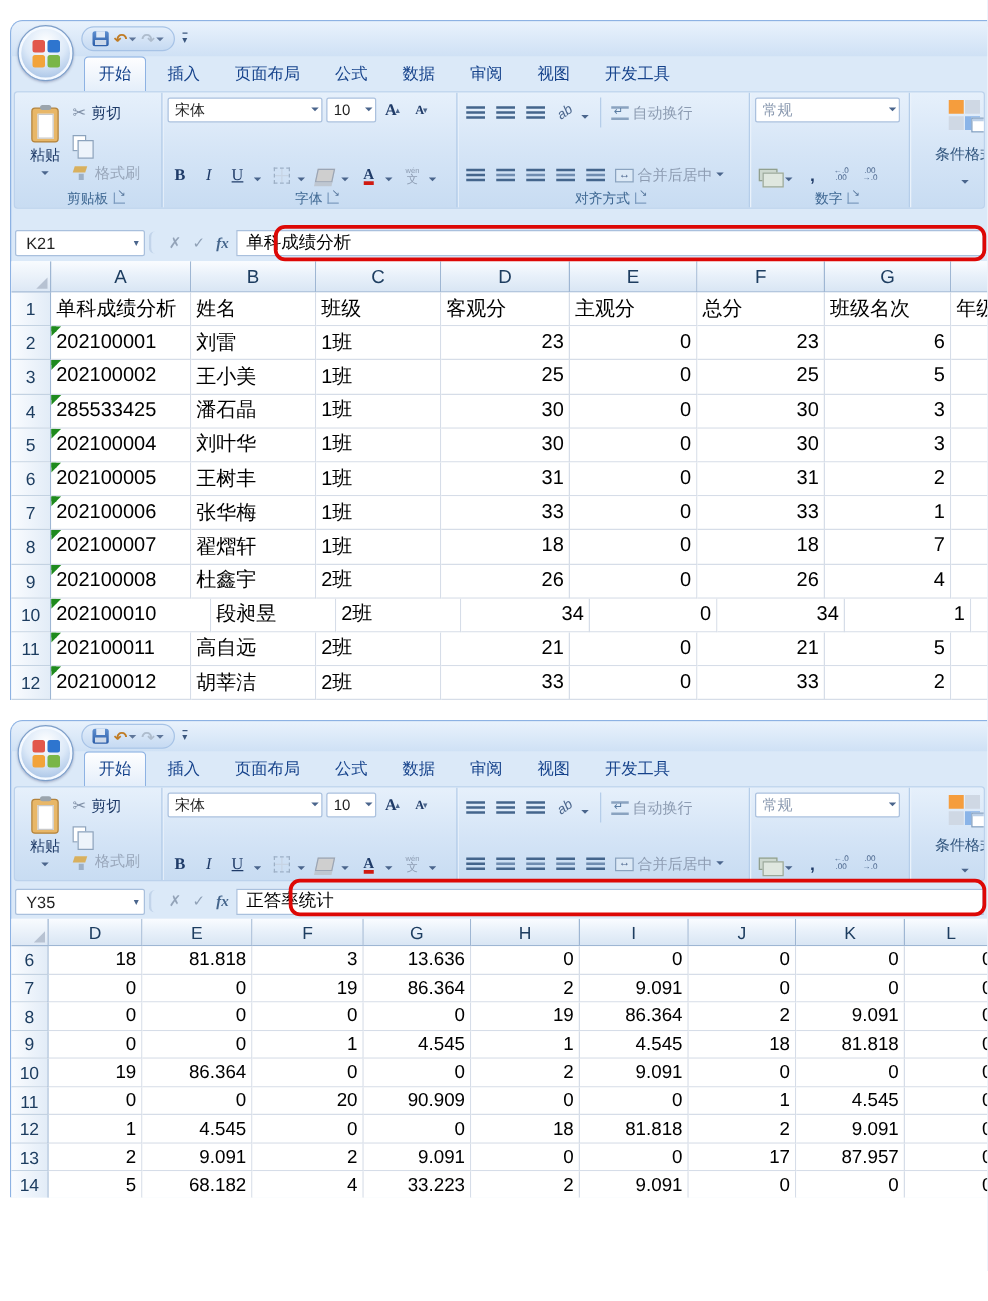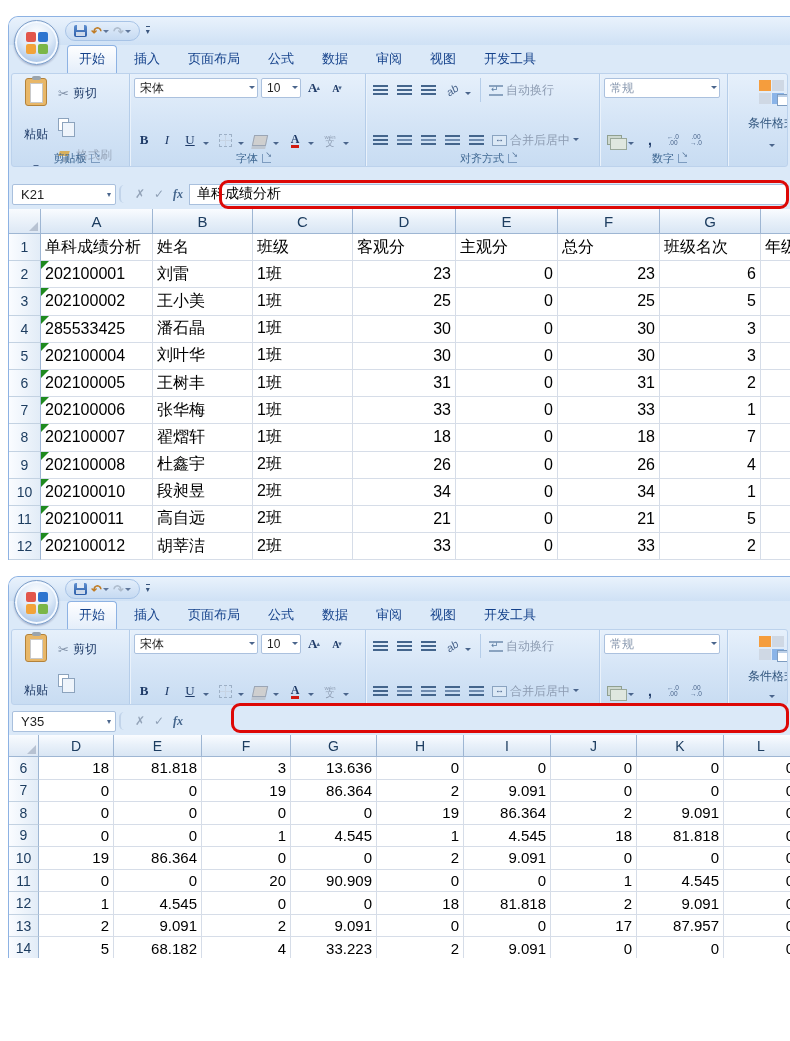--- a/index.html
+++ b/index.html
@@ -56,21 +56,21 @@
           padding:4px 4px 16px;}
   .win1 .rgroup{padding-bottom:3px;}
   .gbody{display:flex;flex:1;}
   .gbody.col{flex-direction:column;justify-content:space-between;}
   .glabel{position:absolute;left:14px;right:2px;bottom:1px;height:13px;font-size:11px;color:#3e6792;
           display:flex;align-items:center;justify-content:center;gap:4px;}
   .launcher{width:9px;height:9px;border-left:1px solid #7d9cc0;border-bottom:1px solid #7d9cc0;position:relative;}
   .launcher::after{content:"↘";position:absolute;right:-1px;top:-4px;font-size:8px;color:#56769c;}
 
   .g-clipboard{width:118px;}
-  .bigbtn{width:40px;display:flex;flex-direction:column;align-items:center;justify-content:center;gap:20px;
+  .bigbtn{width:40px;display:flex;flex-direction:column;align-items:center;justify-content:center;gap:2px;
           font-size:12px;color:#1f3b68;}
   .ic-paste{width:22px;height:28px;background:#e8b768;border:1px solid #b3823a;border-radius:3px;position:relative;}
   .ic-paste::before{content:"";position:absolute;left:6px;top:-3px;width:9px;height:4px;background:#9aa4ad;border-radius:2px;}
   .ic-paste .pg{position:absolute;left:4px;top:4px;width:13px;height:20px;background:#fff;border:1px solid #c9c9c9;}
   .drop{width:0;height:0;border:3.5px solid transparent;border-top-color:#4a658c;margin-top:2px;flex:none;}
   .drop.lone{margin:10px 3px 0 0;}
   .ccol{display:flex;flex-direction:column;justify-content:space-around;padding-left:2px;}
   .sbtn{display:flex;align-items:center;gap:4px;font-size:12px;color:#1f3b68;height:18px;}
   .sbtn.dis .slab{color:#98a6ba;}
   .scissors{color:#7f8fa6;font-size:13px;}
@@ -521,21 +521,21 @@
         <div class="gcell al" style="width: 100px;">杜鑫宇</div>
         <div class="gcell al" style="width: 100px;">2班</div>
         <div class="gcell ar" style="width: 103px;">26</div>
         <div class="gcell ar" style="width: 102px;">0</div>
         <div class="gcell ar" style="width: 102px;">26</div>
         <div class="gcell ar" style="width: 101px;">4</div>
         <div class="gcell al" style="width: 38px;"></div>
       </div>
       <div class="grow">
         <div class="grhcell">10</div>
-        <div class="gcell al err" style="width: 112px;">202100010</div>
+        <div class="gcell al err" style="width: 128px;">202100010</div>
         <div class="gcell al" style="width: 100px;">段昶昱</div>
         <div class="gcell al" style="width: 100px;">2班</div>
         <div class="gcell ar" style="width: 103px;">34</div>
         <div class="gcell ar" style="width: 102px;">0</div>
         <div class="gcell ar" style="width: 102px;">34</div>
         <div class="gcell ar" style="width: 101px;">1</div>
         <div class="gcell al" style="width: 38px;"></div>
       </div>
       <div class="grow">
         <div class="grhcell">11</div>
@@ -761,20 +761,23 @@
 
     <div class="fxbar">
       <div class="namebox">
         <span>Y35</span>
         <span class="nb-drop">▾</span>
       </div>
       <span class="fxsep"></span>
       <span class="fxb">✗</span>
       <span class="fxb okbtn">✓</span>
       <span class="fxb fxfx">fx</span>
+      <div class="fxfield">
+        <span>正答率统计</span>
+      </div>
     </div>
 
     <div class="anno"></div>
 
     <div class="grid">
       <div class="grow ghead">
         <div class="gcorner"></div>
         <div class="ghcell" style="width: 75px;">D</div>
         <div class="ghcell" style="width: 88px;">E</div>
         <div class="ghcell" style="width: 89px;">F</div>

